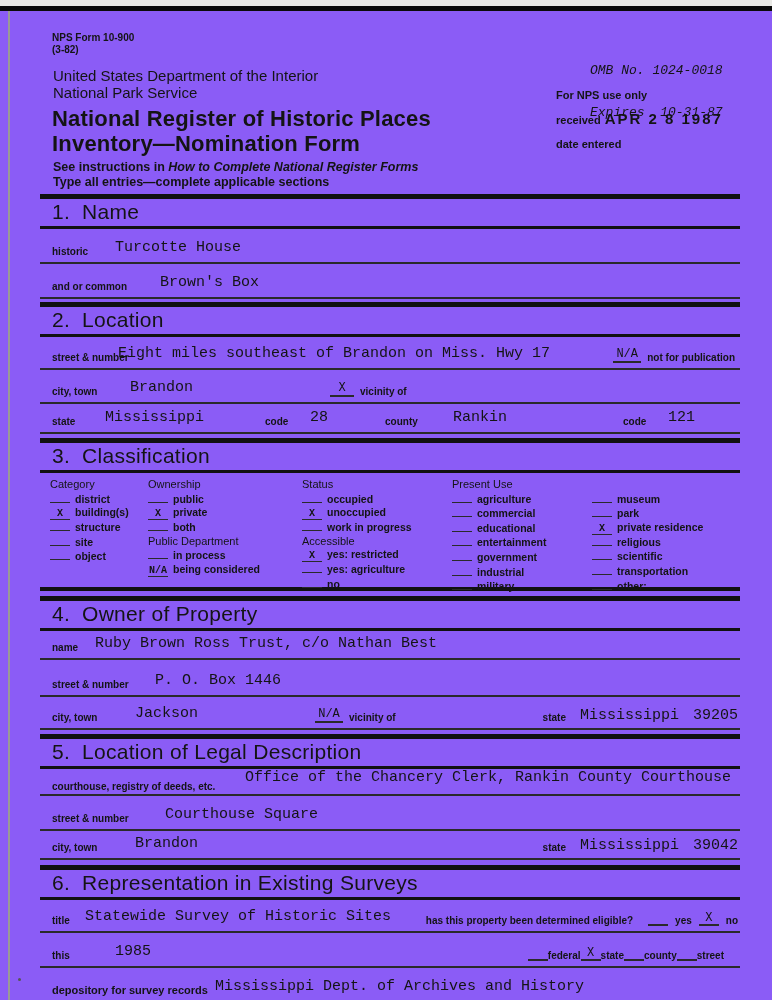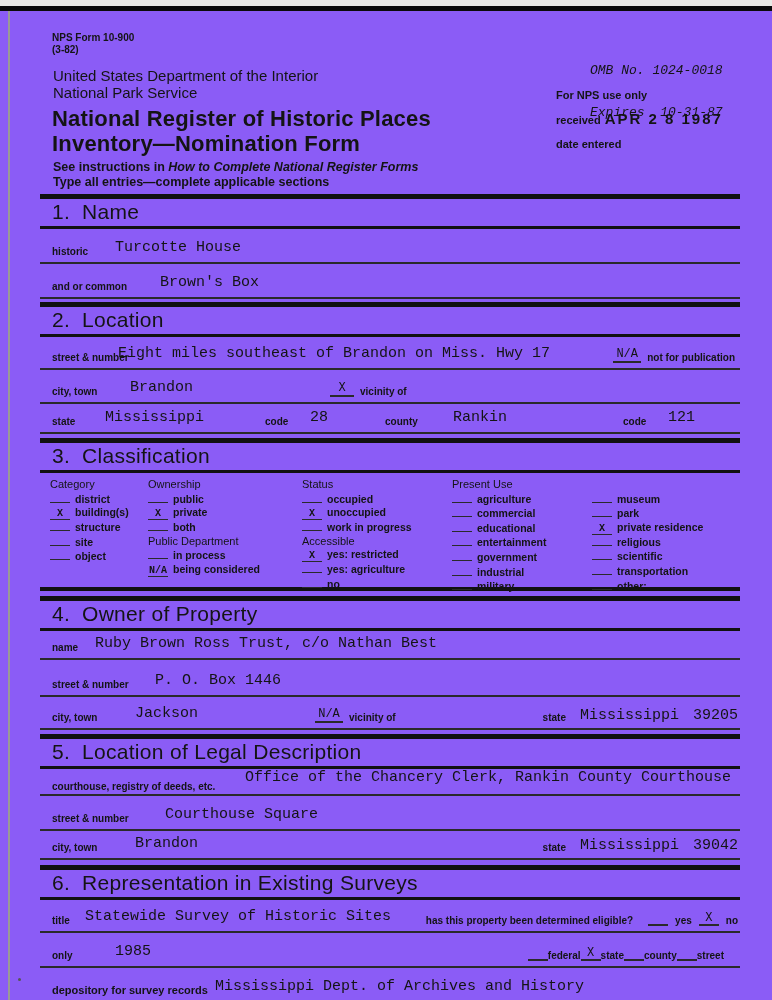--- a/index.html
+++ b/index.html
@@ -249,21 +249,21 @@
         <span class="val" style="left:45px">Statewide Survey of Historic Sites</span>
         <span class="grp" style="right:2px; gap:7px">
           <span class="glbl" style="margin-right:8px">has this property been determined eligible?</span>
           <span class="blank" style="min-width:20px; height:11px; line-height:11px"><span></span></span>
           <span class="glbl">yes</span>
           <span class="blank" style="min-width:20px; height:11px; line-height:11px"><span>X</span></span>
           <span class="glbl">no</span>
         </span>
       </div>
       <div class="row" style="height:33px">
-        <span class="lbl" style="left:12px">only</span>
+        <span class="lbl" style="left:12px">this</span>
         <span class="val" style="left:75px">1985</span>
         <span class="grp" style="right:16px; gap:0">
           <span class="blank" style="min-width:20px; height:11px; line-height:11px"><span></span></span>
           <span class="glbl">federal</span>
           <span class="blank" style="min-width:20px; height:11px; line-height:11px"><span>X</span></span>
           <span class="glbl">state</span>
           <span class="blank" style="min-width:20px; height:11px; line-height:11px"><span></span></span>
           <span class="glbl">county</span>
           <span class="blank" style="min-width:20px; height:11px; line-height:11px"><span></span></span>
           <span class="glbl">street</span>

